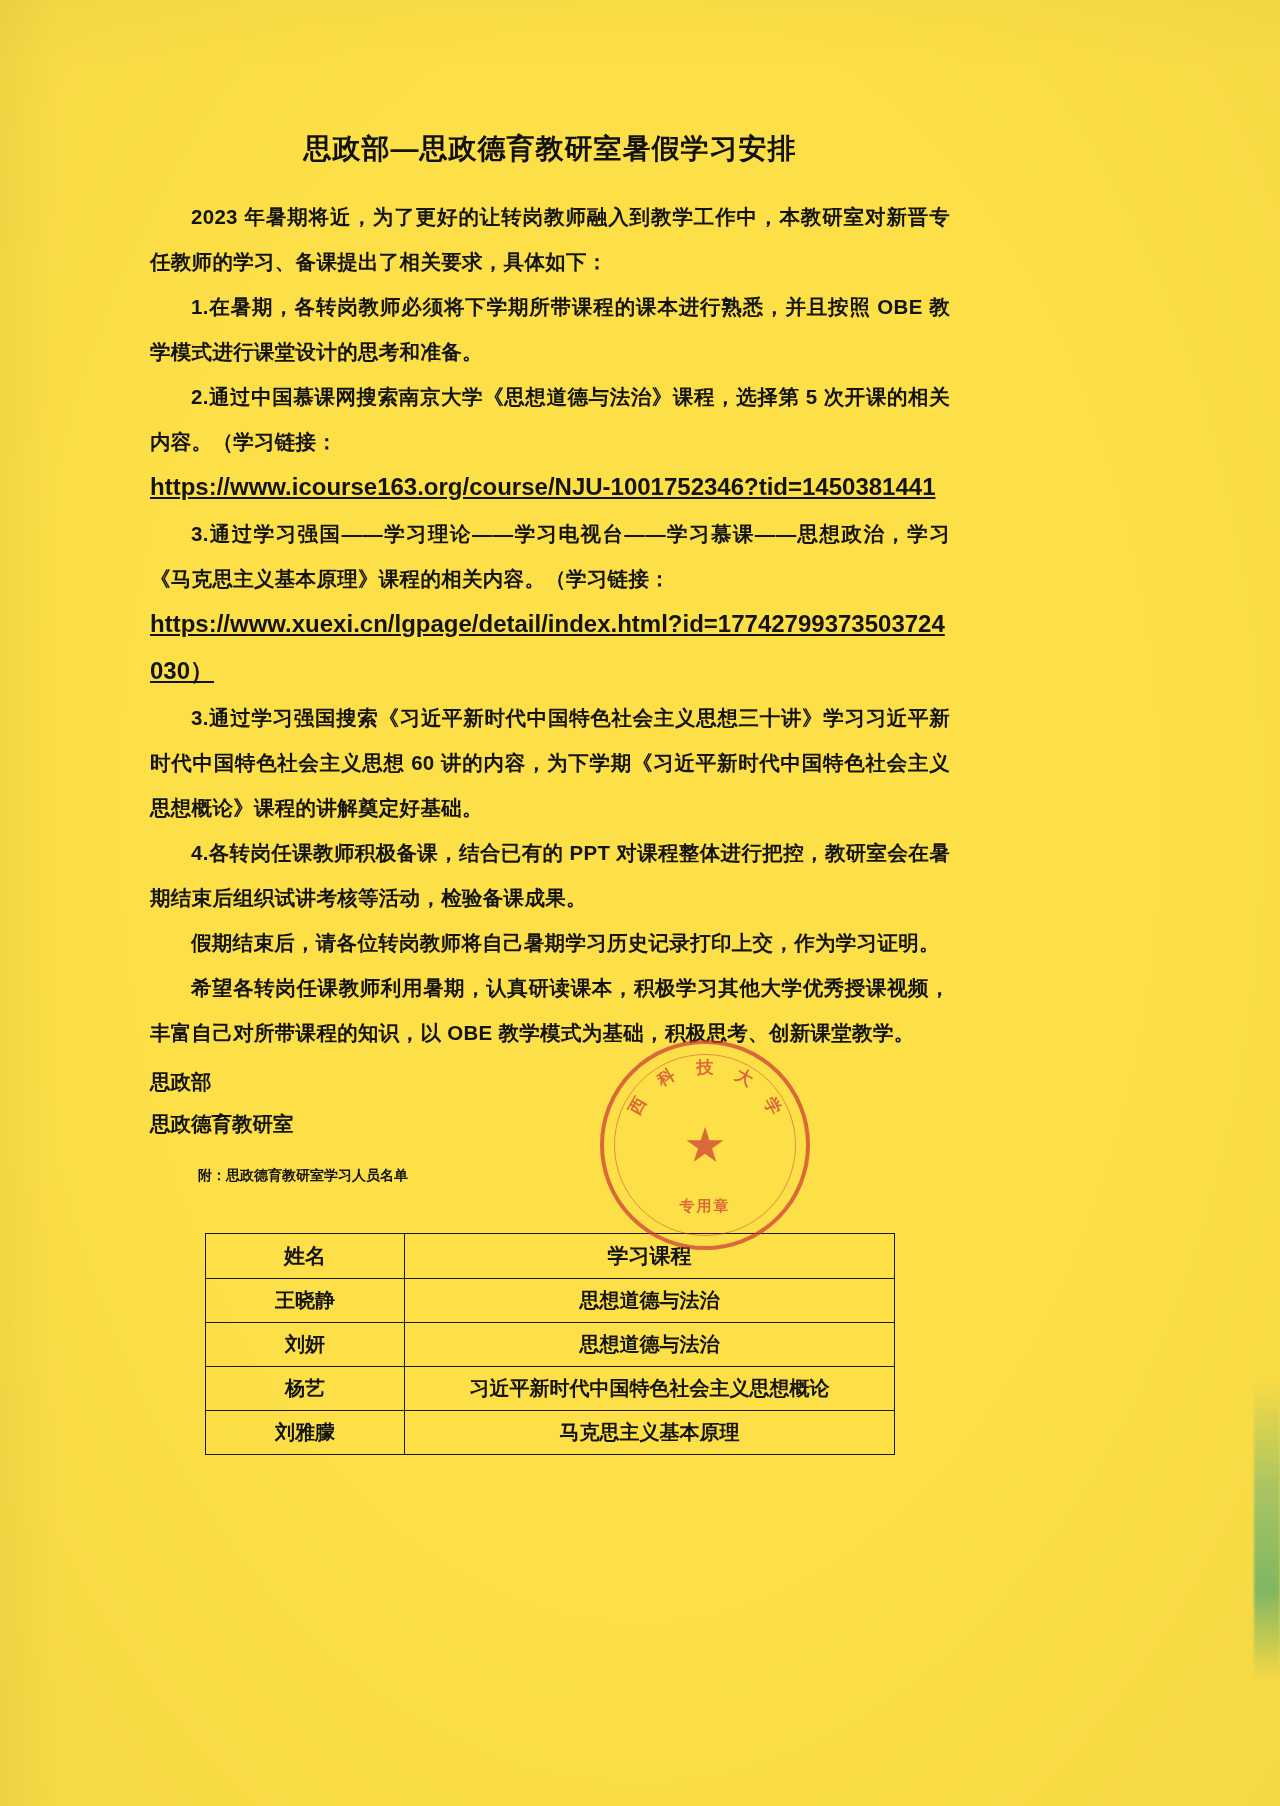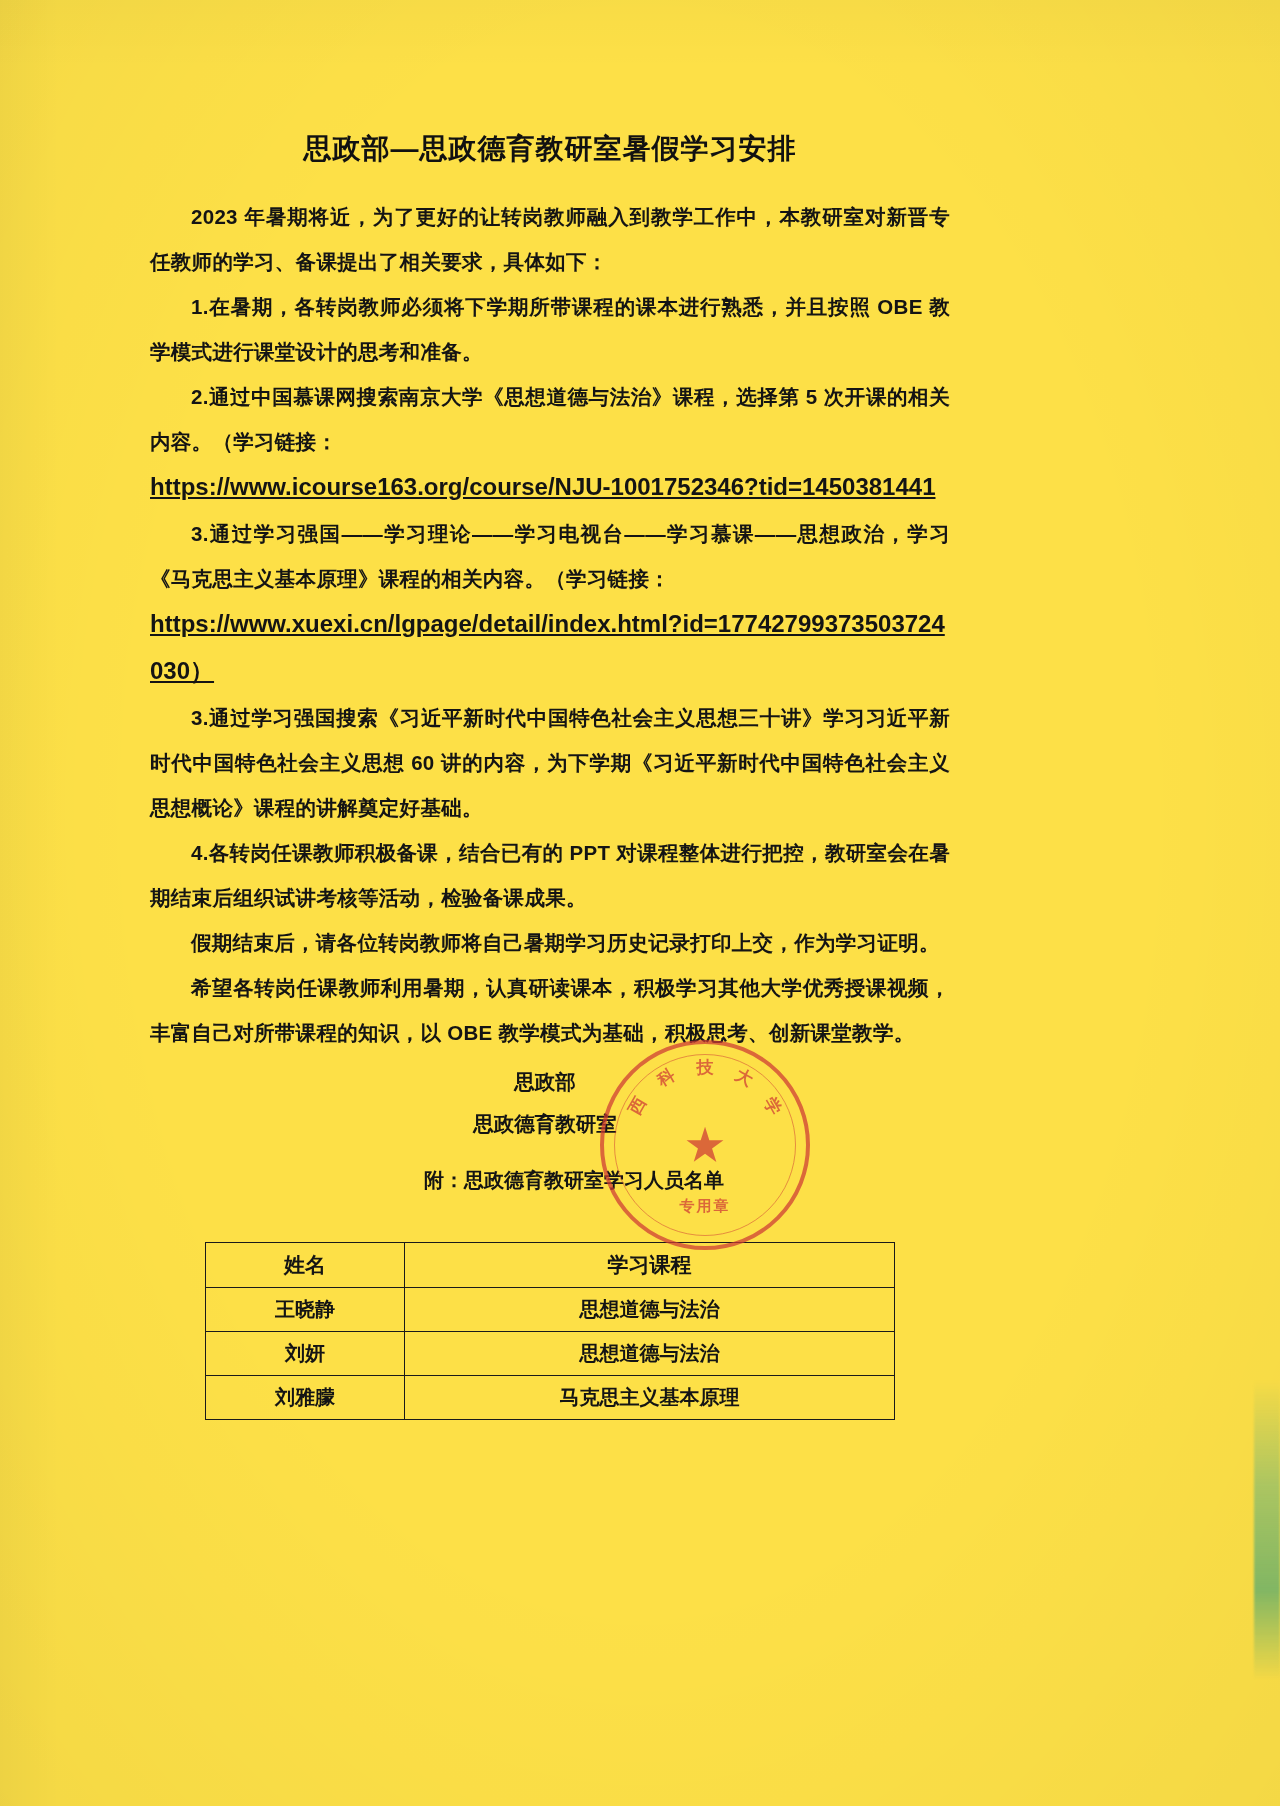--- a/index.html
+++ b/index.html
@@ -76,39 +76,38 @@
     font-family: "Liberation Sans", "DejaVu Sans", sans-serif;
     font-weight: 700;
     font-size: 20px;
     line-height: 45px;
     margin: 0;
     color: #141414;
     text-indent: 0;
   }
   .sign-block {
     margin-top: 6px;
-    text-align: center;
+    text-align: left;
     position: relative;
     padding-right: 10px;
   }
   .sign-line {
     font-family: "Liberation Sans", "DejaVu Sans", sans-serif;
     font-size: 20.5px;
     font-weight: 700;
     line-height: 42px;
     color: #141414;
   }
   .attach {
     font-family: "Liberation Sans", "DejaVu Sans", sans-serif;
-    font-size: 20px;
+    font-size: 14px;
     font-weight: 700;
     margin-top: 22px;
     margin-left: 48px;
     color: #141414;
-    text-align: center;
   }
   table.roster {
     border-collapse: collapse;
     margin: 48px auto 0 auto;
     width: 690px;
   }
   table.roster td, table.roster th {
     border: 1.6px solid #1a1a1a;
     font-family: "Liberation Sans", "DejaVu Sans", sans-serif;
     font-size: 20px;
@@ -224,20 +223,24 @@
       <tbody>
         <tr>
           <td>王晓静</td>
           <td>思想道德与法治</td>
         </tr>
         <tr>
           <td>刘妍</td>
           <td>思想道德与法治</td>
         </tr>
         <tr>
+          <td>杨艺</td>
+          <td>习近平新时代中国特色社会主义思想概论</td>
+        </tr>
+        <tr>
           <td>刘雅朦</td>
           <td>马克思主义基本原理</td>
         </tr>
       </tbody>
     </table>
   </div>
 
   <div class="stamp">
     <div class="ring"></div>
     <div class="ring2"></div>

